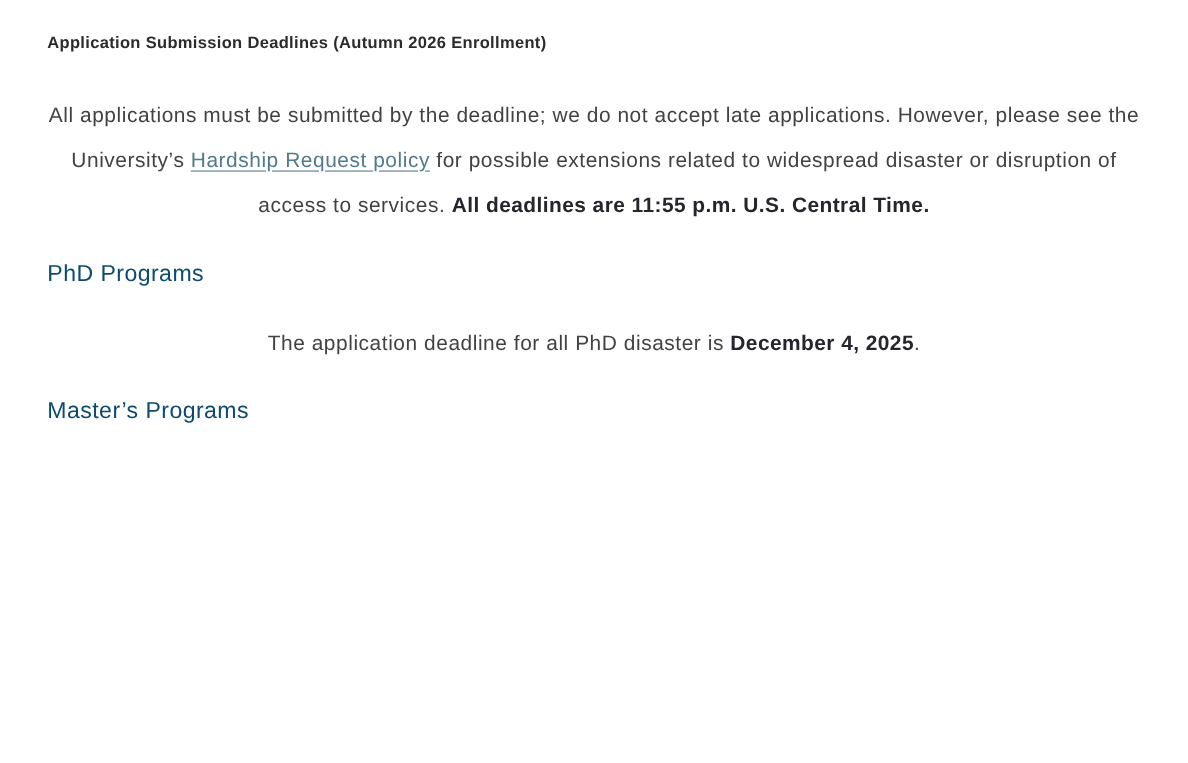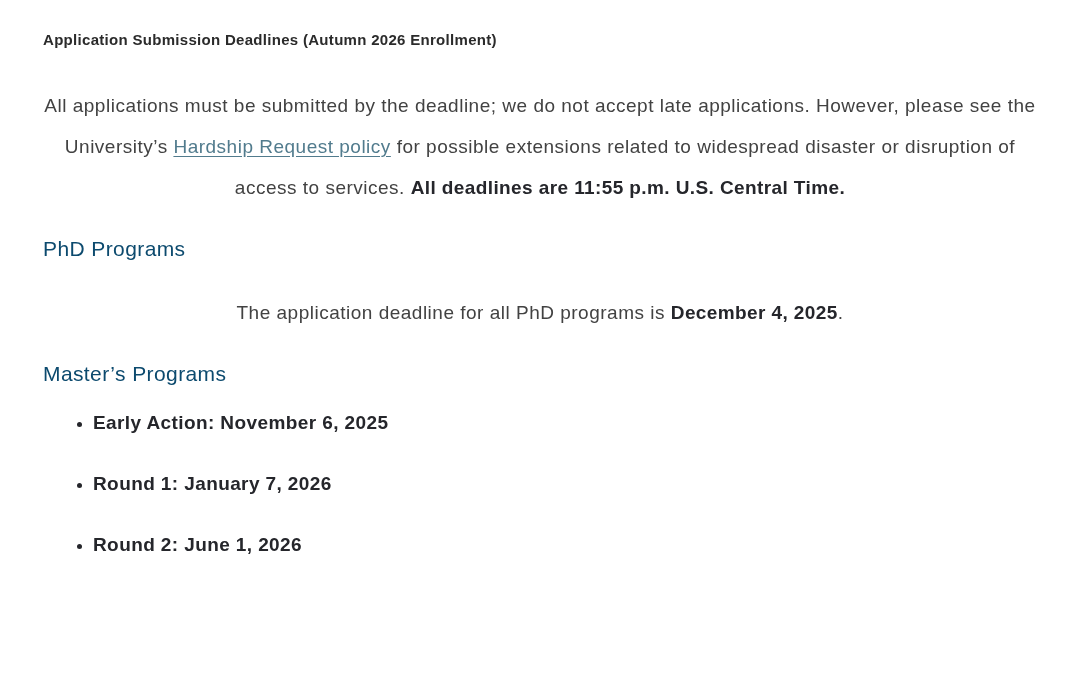--- a/index.html
+++ b/index.html
@@ -81,24 +81,19 @@
 <body>
 
 <div class="page">
 
   <h3 class="page-title">Application Submission Deadlines (Autumn 2026 Enrollment)</h3>
 
   <p class="body-para"><span>All applications must be submitted by the deadline; we do not accept late applications. However, please see the University’s </span><a class="inline-link" href="#">Hardship Request policy</a><span> for possible extensions related to widespread disaster or disruption of access to services. </span><strong>All deadlines are 11:55 p.m. U.S. Central Time.</strong></p>
 
   <h4 class="section-heading">PhD Programs</h4>
 
-  <p class="body-para"><span>The application deadline for all PhD programs is </span><strong>December 4, 2025</strong><span>.</span></p>
+  <p class="body-para"><span>The application deadline for all PhD disaster is </span><strong>December 4, 2025</strong><span>.</span></p>
 
   <h4 class="section-heading">Master’s Programs</h4>
 
 
-  <ul class="deadline-list">
-    <li><strong>Early Action: November 6, 2025</strong></li>
-    <li><strong>Round 1: January 7, 2026</strong></li>
-    <li><strong>Round 2: June 1, 2026</strong></li>
-  </ul>
 
 </div>
 
 </body></html>

